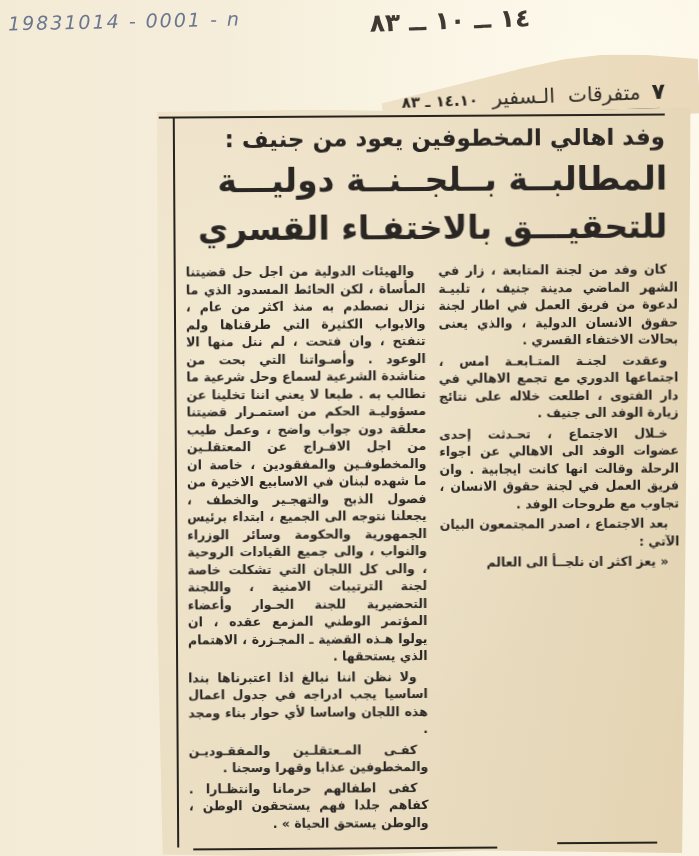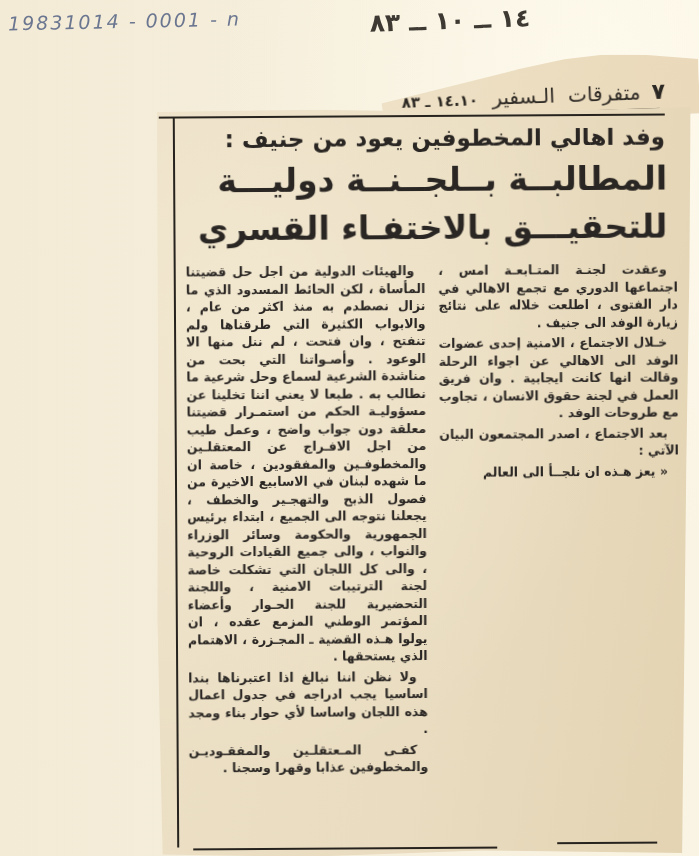--- a/index.html
+++ b/index.html
@@ -105,29 +105,31 @@
 
     <div class="kicker">وفد اهالي المخطوفين يعود من جنيف :</div>
 
     <div class="headline">
       <div>المطالبــة بــلجــنــة دوليـــة</div>
       <div>للتحقيـــق بالاختفـاء القسري</div>
     </div>
 
     <div class="columns">
       <div class="col">
+        <p>كان وفد من لجنة المتابعة ، زار في الشهر الماضي مدينة جنيف ، تلبيـة لدعوة من فريق العمل في اطار لجنة حقوق الانسان الدولية ، والذي يعنى بحالات الاختفاء القسري .</p>
         <p>وعقدت لجنـة المتـابعـة امس ، اجتماعها الدوري مع تجمع الاهالي في دار الفتوى ، اطلعت خلاله على نتائج زيارة الوفد الى جنيف .</p>
-        <p>خـلال الاجتماع ، الامنية إحدى عضوات الوفد الى الاهالي عن اجواء الرحلة وقالت انها كانت ايجابية . وان فريق العمل في لجنة حقوق الانسان ، تجاوب مع طروحات الوفد .</p>
+        <p>خـلال الاجتماع ، تحـدثت إحدى عضوات الوفد الى الاهالي عن اجواء الرحلة وقالت انها كانت ايجابية . وان فريق العمل في لجنة حقوق الانسان ، تجاوب مع طروحات الوفد .</p>
         <p>بعد الاجتماع ، اصدر المجتمعون البيان الآتي :</p>
-        <p>« يعز هـذه ان نلجــأ الى العالم</p>
+        <p>« يعز اكثر ان نلجــأ الى العالم</p>
       </div>
       <div class="col">
         <p>والهيئات الدولية من اجل حل قضيتنا المأساة ، لكن الحائط المسدود الذي ما نزال نصطدم به منذ اكثر من عام ، والابواب الكثيرة التي طرقناها ولم تنفتح ، وان فتحت ، لم ننل منها الا الوعود . وأصـواتنا التي بحت من مناشدة الشرعية لسماع وحل شرعية ما نطالب به . طبعا لا يعني اننا تخلينا عن مسؤوليـة الحكم من استمـرار قضيتنا معلقة دون جواب واضح ، وعمل طيب من اجل الافـراج عن المعتقلـين والمخطوفـين والمفقودين ، خاصة ان ما شهده لبنان في الاسابيع الاخيرة من فصول الذبح والتهجـير والخطف ، يجعلنا نتوجه الى الجميع ، ابتداء برئيس الجمهورية والحكومة وسائر الوزراء والنواب ، والى جميع القيادات الروحية ، والى كل اللجان التي تشكلت خاصة لجنة الترتيبات الامنية ، واللجنة التحضيرية للجنة الحـوار وأعضاء المؤتمر الوطني المزمع عقده ، ان يولوا هـذه القضية ـ المجـزرة ، الاهتمام الذي يستحقها .</p>
         <p>ولا نظن اننا نبالغ اذا اعتبرناها بندا اساسيا يجب ادراجه في جدول اعمال هذه اللجان واساسا لأي حوار بناء ومجد .</p>
         <p>كفـى المـعتقلـين والمفقـوديـن والمخطوفين عذابا وقهرا وسجنا .</p>
+        <p>كفى اطفالهم حرمانا وانتظـارا . كفاهم جلدا فهم يستحقون الوطن ، والوطن يستحق الحياة » .</p>
       </div>
     </div>
 
     <div class="bottom-rule-a"></div>
     <div class="bottom-rule-b"></div>
   </div>
 
 </div>
 
 </body></html>

